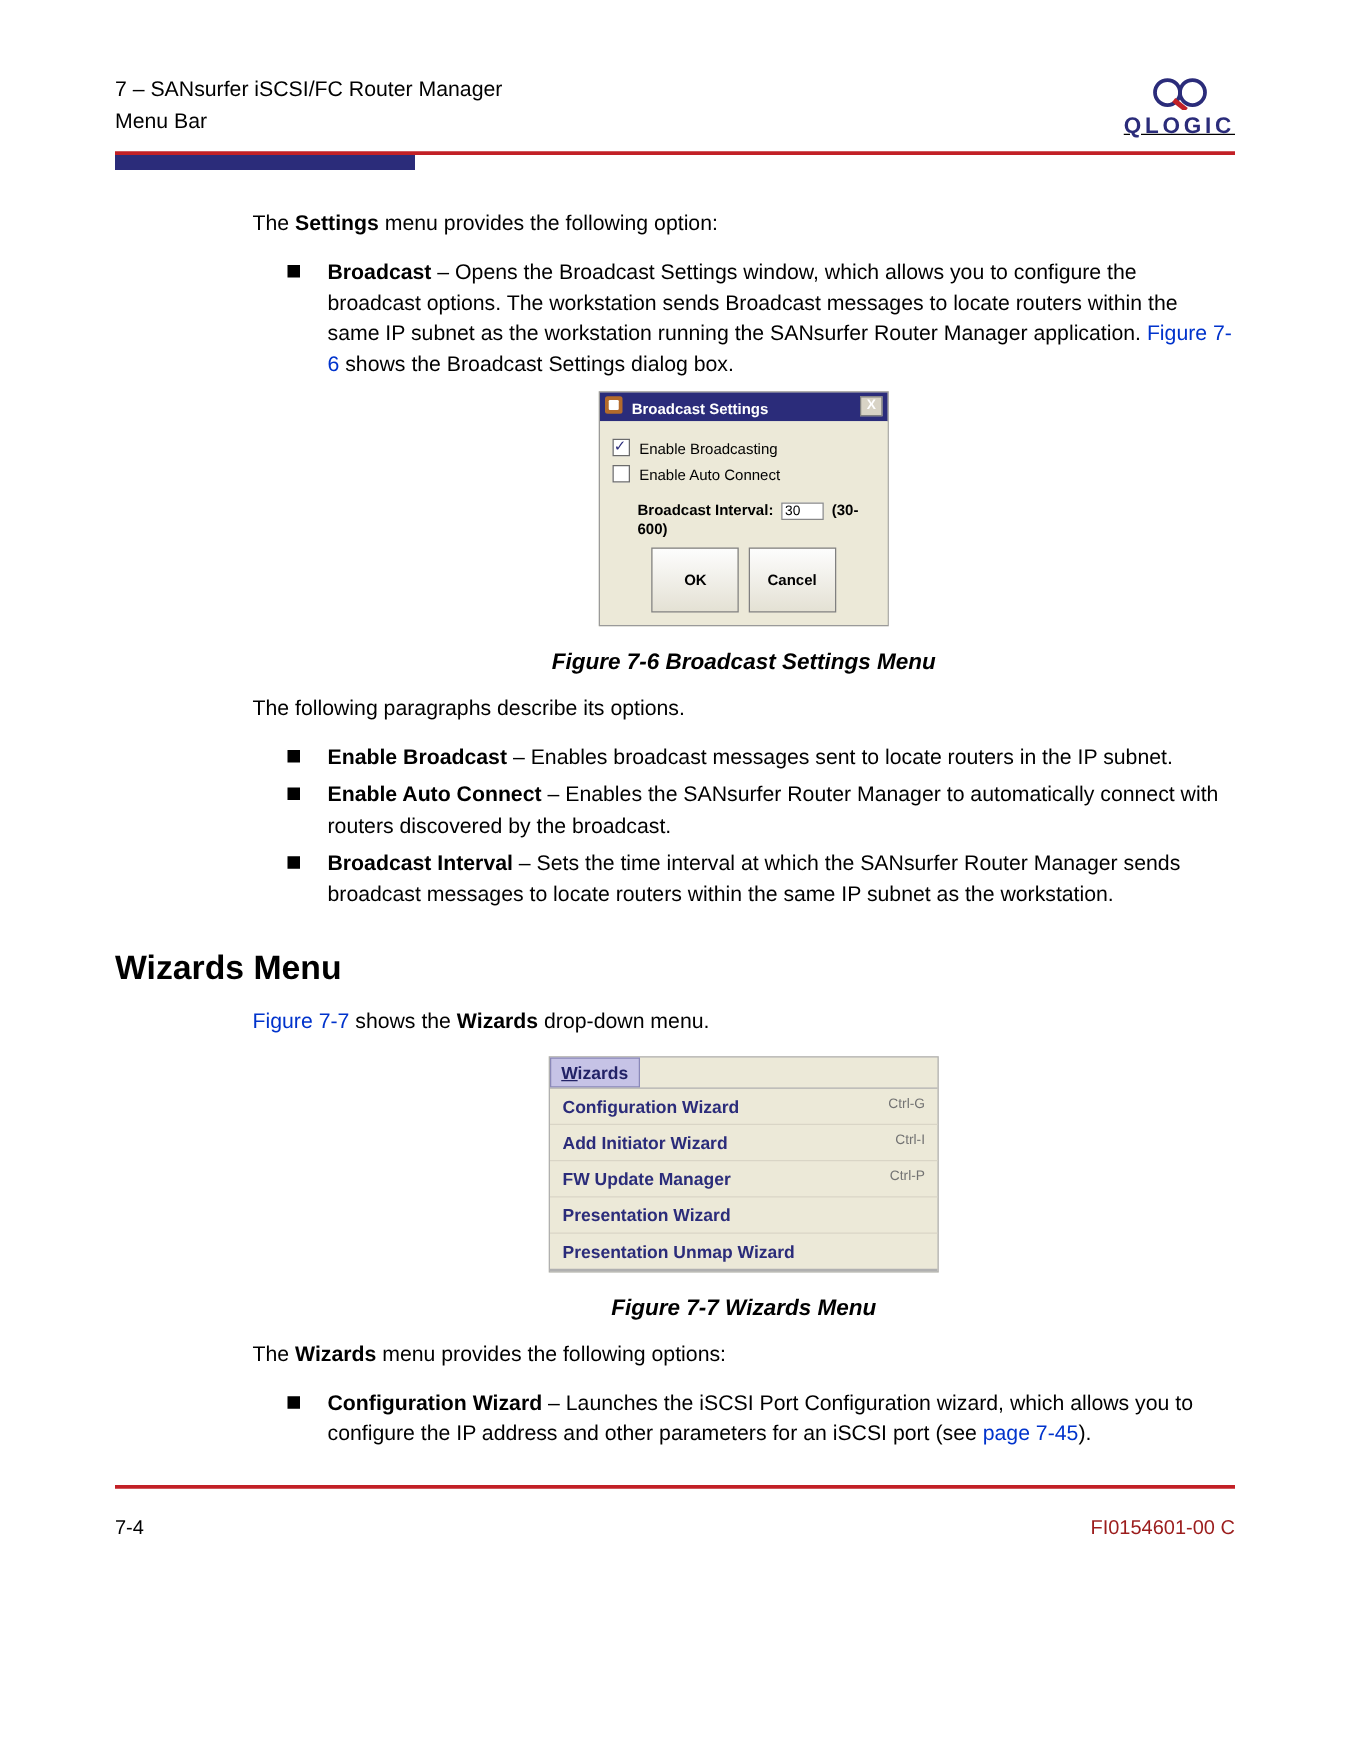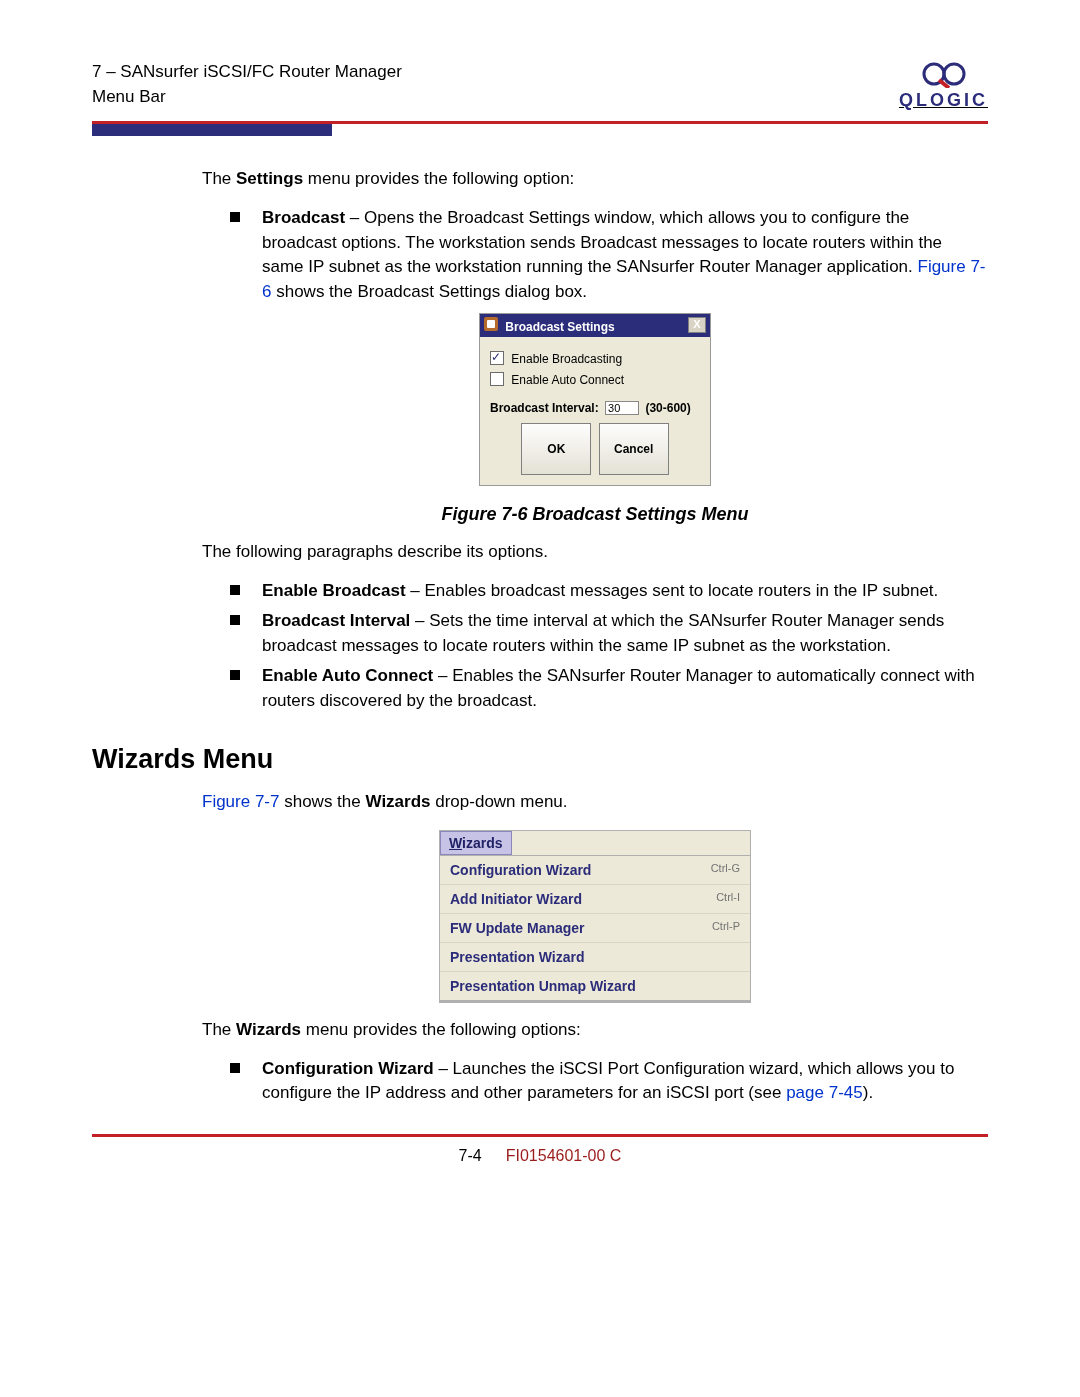--- a/index.html
+++ b/index.html
@@ -116,21 +116,21 @@
     width: 16px; height: 14px;
     background: #d8d3c5;
     border: 1px solid #808080;
     text-align: center;
     line-height: 12px;
     font-weight: bold;
     font-size: 11px;
   }
   .dlg-body { padding: 8px 10px 6px 10px; background: #ece9d8; }
   .dlg-row { margin: 6px 0; font-weight: normal; }
-  .dlg-row.normalw { font-weight: normal; }
+  .dlg-row.normalw { font-weight: normal; margin-left: 20px; }
   .cb {
     display: inline-block;
     width: 12px; height: 12px;
     background: #fff;
     border: 1px solid #6b6b6b;
     vertical-align: -2px;
     margin-right: 4px;
     position: relative;
   }
   .cb.checked::after {
@@ -205,22 +205,22 @@
   .menu-header .ul { text-decoration: underline; }
 
   
   .bottom-rule {
     margin-top: 28px;
     height: 3px;
     background: #c22026;
   }
   .footer-row {
     display: flex;
-    justify-content: center;
-    margin-top: 10px;
+    justify-content: space-between;
+    margin-top: 23px;
     font-size: 16px;
     gap: 24px;
   }
   .docno { color: #9b1c1c; }
 </style>
 </head>
 <body>
 
 <div class="page">
 
@@ -285,22 +285,22 @@
         </div>
       </div>
     </div>
 
     <div class="fig-caption">Figure 7-6  Broadcast Settings Menu</div>
 
     <p>The following paragraphs describe its options.</p>
 
     <ul class="bullet-list">
       <li><b>Enable Broadcast</b><span> – Enables broadcast messages sent to locate routers in the IP subnet.</span></li>
+      <li><b>Enable Auto Connect</b><span> – Enables the SANsurfer Router Manager to automatically connect with routers discovered by the broadcast.</span></li>
       <li><b>Broadcast Interval</b><span> – Sets the time interval at which the SANsurfer Router Manager sends broadcast messages to locate routers within the same IP subnet as the workstation.</span></li>
-      <li><b>Enable Auto Connect</b><span> – Enables the SANsurfer Router Manager to automatically connect with routers discovered by the broadcast.</span></li>
     </ul>
 
     <div class="section-h">Wizards Menu</div>
 
     <p>
       <span class="xref">Figure 7-7</span><span> shows the </span><b>Wizards</b><span> drop-down menu.</span>
     </p>
 
     <div class="menu-wrap">
       <div class="menu">
@@ -323,20 +323,21 @@
             <span class="sc"></span>
           </div>
           <div class="menu-item">
             <span>Presentation Unmap Wizard</span>
             <span class="sc"></span>
           </div>
         </div>
       </div>
     </div>
 
+    <div class="fig-caption">Figure 7-7  Wizards Menu</div>
 
     <p>
       <span>The </span><b>Wizards</b><span> menu provides the following options:</span>
     </p>
 
     <ul class="bullet-list">
       <li>
         <b>Configuration Wizard</b><span> – Launches the iSCSI Port Configuration wizard, which allows you to configure the IP address and other parameters for an iSCSI port (see </span><span class="xref">page 7-45</span><span>).</span>
       </li>
     </ul>

